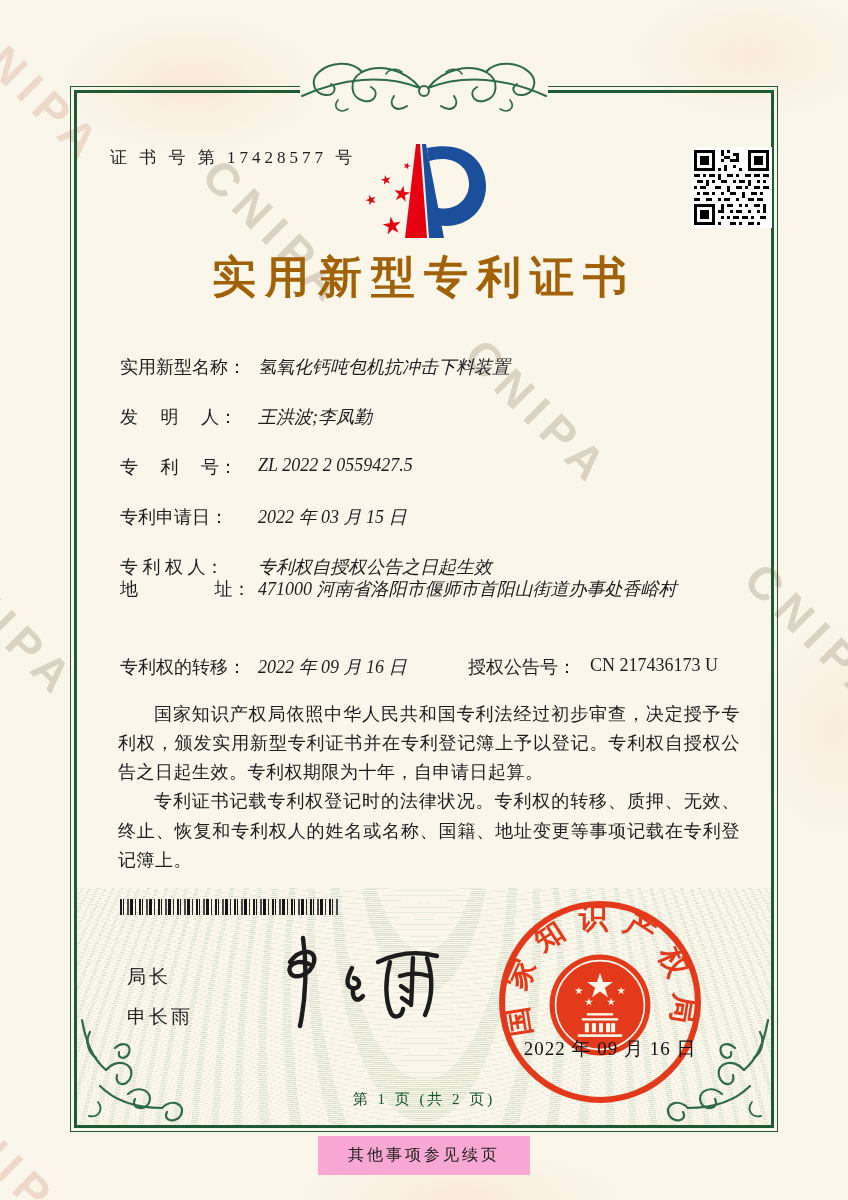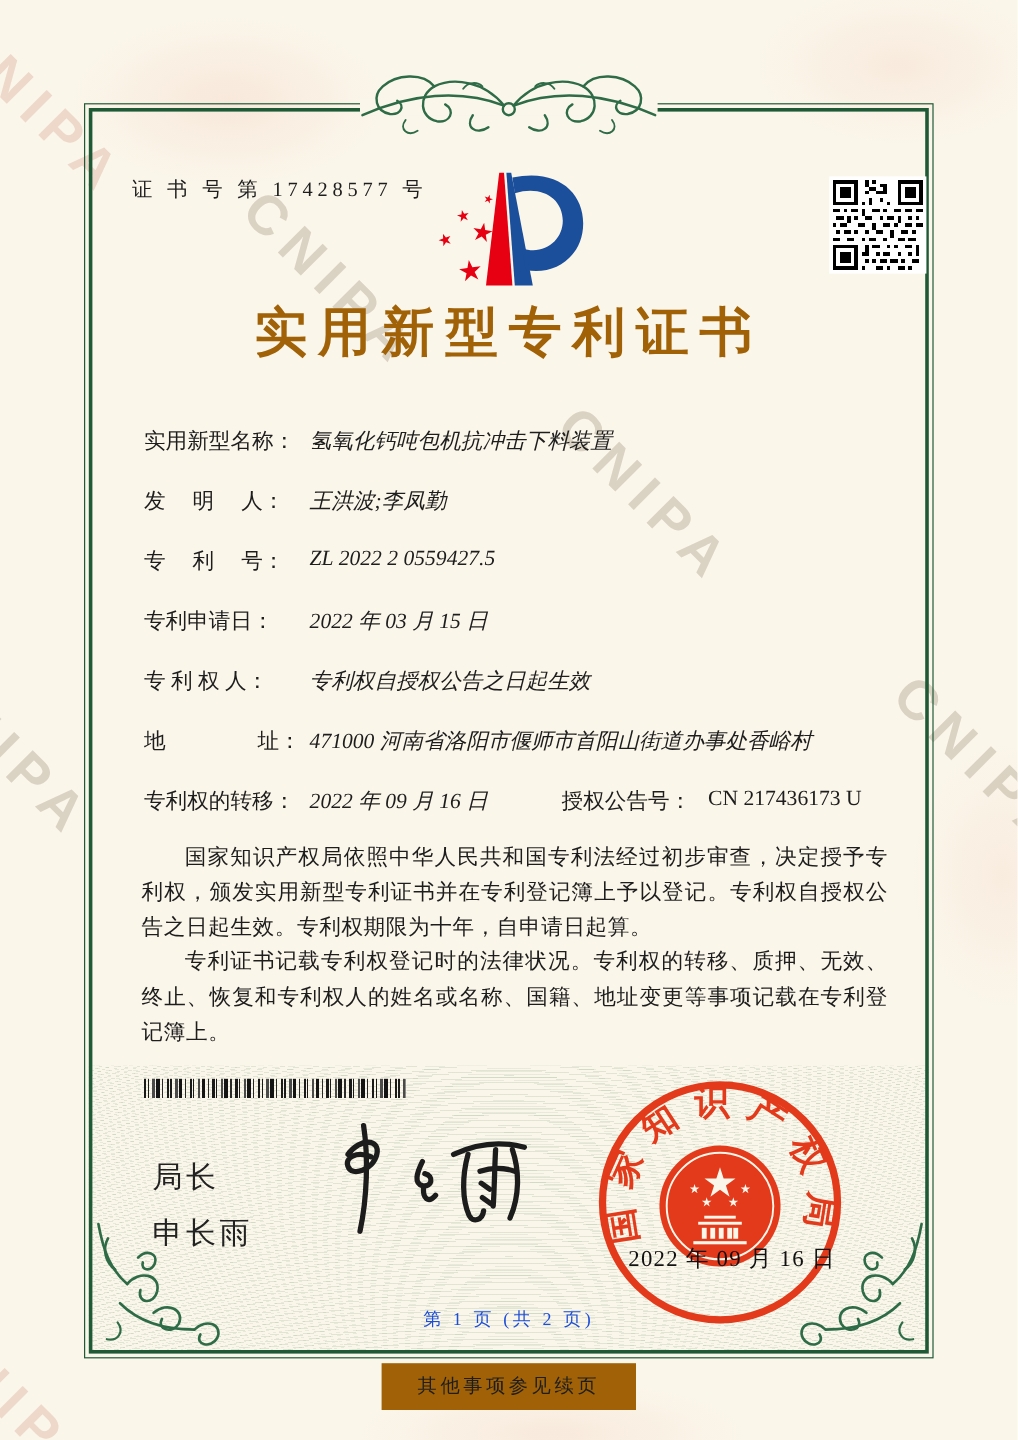--- a/index.html
+++ b/index.html
@@ -55,29 +55,29 @@
   .paras p{margin:0;text-indent:2em;}
   .barcode{
     position:absolute;left:120px;top:899px;width:218px;height:16px;
     background:repeating-linear-gradient(90deg,
       #1a1a1a 0 2px, rgba(0,0,0,0) 2px 3px,
       #1a1a1a 3px 4px, rgba(0,0,0,0) 4px 7px,
       #4a4a4a 7px 9px, rgba(0,0,0,0) 9px 10px,
       #141414 10px 13px, rgba(0,0,0,0) 13px 15px,
       #2a2a2a 15px 16px, rgba(0,0,0,0) 16px 19px);
   }
-  .commissioner{position:absolute;left:127px;top:964px;font-family:"Liberation Sans","DejaVu Sans",sans-serif;font-size:25px;letter-spacing:3px;color:#222;}
+  .commissioner{position:absolute;left:127px;top:964px;font-family:"Liberation Sans","DejaVu Sans",sans-serif;font-size:19px;letter-spacing:3px;color:#222;}
   .commissioner .name{margin-top:14px;}
   .signature{position:absolute;left:250px;top:928px;}
   .seal{position:absolute;left:494px;top:896px;}
   .seal-date{position:absolute;left:520px;top:1036px;width:180px;text-align:center;font-size:19px;letter-spacing:1px;color:#111;z-index:6;}
-  .page-no{position:absolute;left:0;right:0;top:1090px;text-align:center;font-size:15px;letter-spacing:3px;color:#1d4ed8;}
+  .page-no{position:absolute;left:0;right:0;top:1090px;text-align:center;font-size:15px;letter-spacing:3px;color:#14532d;}
   .cont-box{
     position:absolute;left:50%;top:1136px;transform:translateX(-50%);
-    background:#a16207;padding:9px 30px;z-index:6;
+    background:#f9a8d4;padding:9px 30px;z-index:6;
   }
   .cont-box .txt{font-size:16px;letter-spacing:3px;color:#1d1d1d;}
 </style>
 </head>
 <body>
 
 <div class="page">
 
   <div class="blush" style="left:60px;top:14px;width:260px;height:140px;background:radial-gradient(closest-side,rgba(232,170,150,.18),rgba(0,0,0,0));"></div>
   <div class="blush" style="left:630px;top:-10px;width:240px;height:130px;background:radial-gradient(closest-side,rgba(232,170,150,.15),rgba(0,0,0,0));"></div>
@@ -197,21 +197,21 @@
       <span class="field-value">ZL 2022 2 0559427.5</span>
     </div>
     <div class="field-row" style="top:505px">
       <span class="field-label">专利申请日：</span>
       <span class="field-value">2022 年 03 月 15 日</span>
     </div>
     <div class="field-row" style="top:555px">
       <span class="field-label">专 利 权 人：</span>
       <span class="field-value">专利权自授权公告之日起生效</span>
     </div>
-    <div class="field-row" style="top:605px">
+    <div class="field-row" style="top:577px">
       <span class="field-label">地　　　　 址：</span>
       <span class="field-value">471000 河南省洛阳市偃师市首阳山街道办事处香峪村</span>
     </div>
     <div class="field-row" style="top:655px">
       <span class="field-label">专利权的转移：</span>
       <span class="field-value">2022 年 09 月 16 日</span>
       <span class="grant-label">授权公告号：</span>
       <span class="grant-value">CN 217436173 U</span>
     </div>
 

